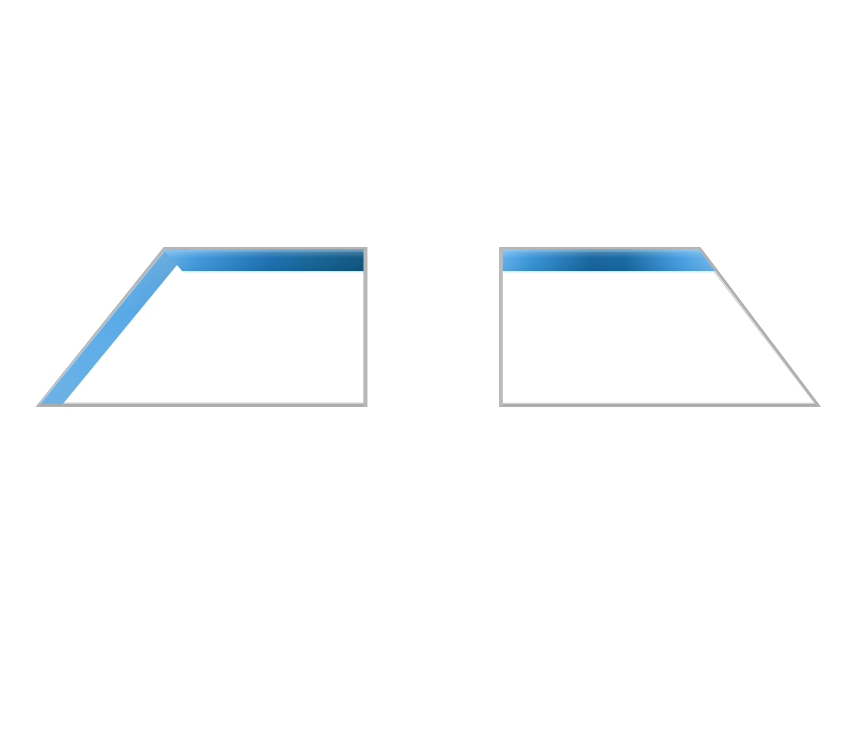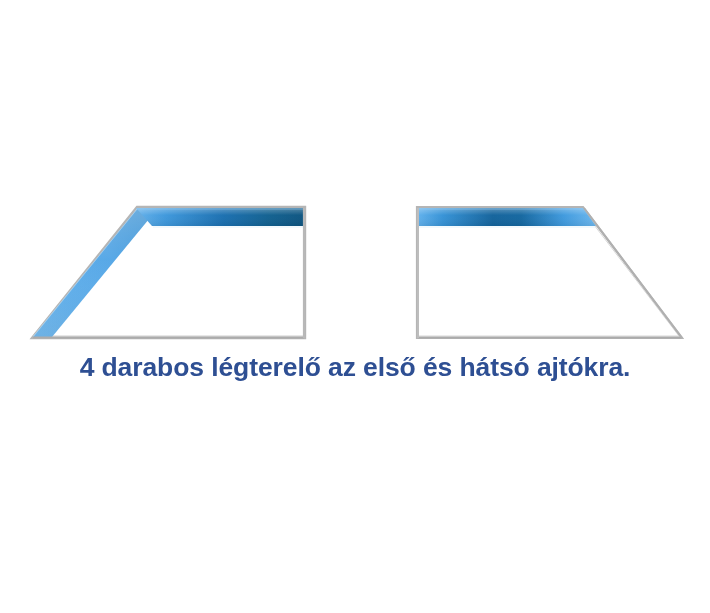--- a/index.html
+++ b/index.html
@@ -126,15 +126,14 @@
 
         <line x1="418" y1="337.5" x2="681" y2="337.5" stroke="#ababab" stroke-width="2.2"></line>
 
         <line x1="418" y1="208" x2="418" y2="338" stroke="#bdbdbd" stroke-width="2"></line>
 
         <line x1="584" y1="208" x2="682" y2="338" stroke="#b0b0b0" stroke-width="2"></line>
       </g>
     </svg>
   </div>
 
-  <div id="caption">4 darabos légterelő az első és hátsó ajtókra.</div>
 
 </div>
 
 </body></html>

